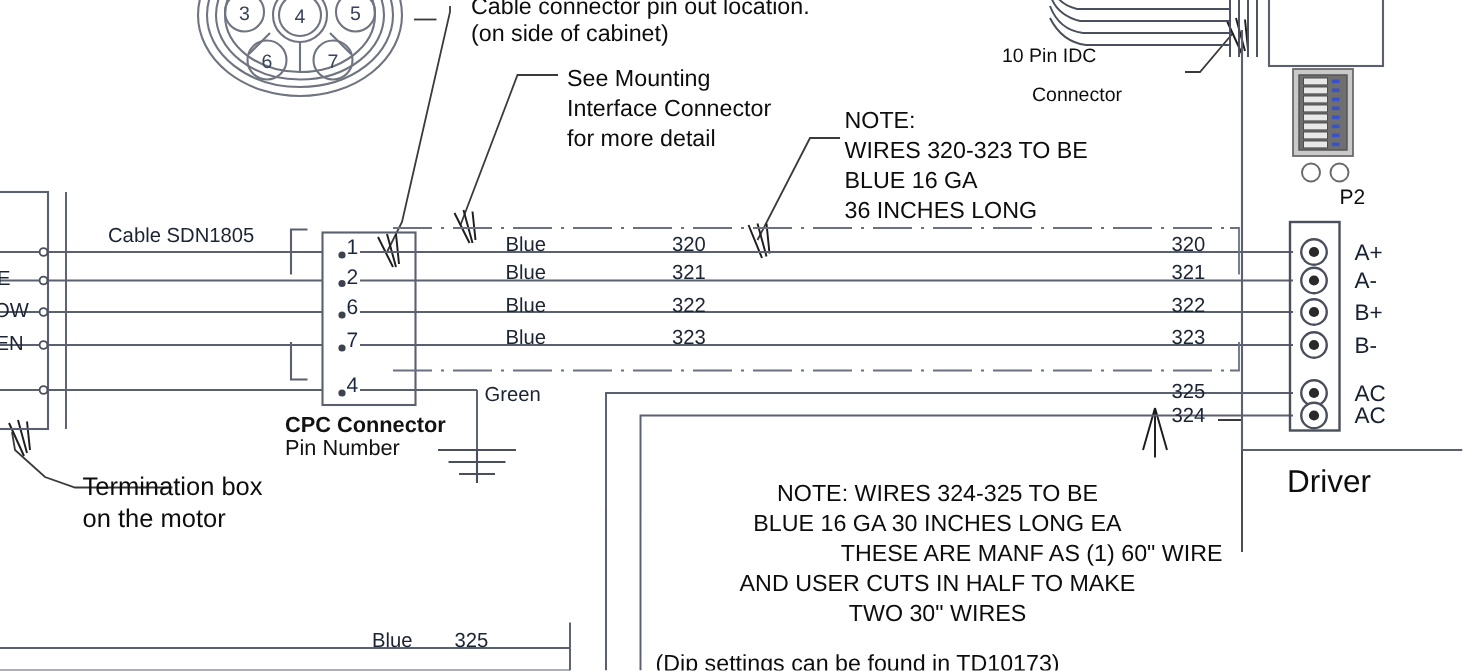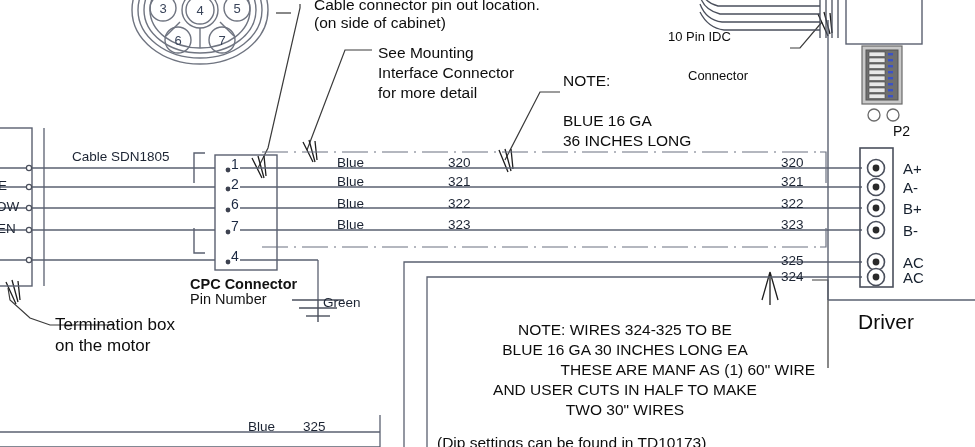--- a/index.html
+++ b/index.html
@@ -236,25 +236,26 @@
   </svg>
 
   <div class="txt note" style="left:314px;top:-4px;">Cable connector pin out location.</div>
   <div class="txt note" style="left:314px;top:14px;">(on side of cabinet)</div>
 
   <div class="txt note" style="left:378px;top:44px;">See Mounting</div>
   <div class="txt note" style="left:378px;top:64px;">Interface Connector</div>
   <div class="txt note" style="left:378px;top:84px;">for more detail</div>
 
   <div class="txt note" style="left:563px;top:72px;">NOTE:</div>
+  <div class="txt note" style="left:563px;top:92px;">WIRES 320-323 TO BE</div>
   <div class="txt note" style="left:563px;top:112px;">BLUE 16 GA</div>
   <div class="txt note" style="left:563px;top:132px;">36 INCHES LONG</div>
 
   <div class="txt hdr" style="left:668px;top:29px;">10 Pin IDC</div>
-  <div class="txt hdr" style="left:688px;top:68px;text-align:center;">Connector</div>
+  <div class="txt hdr" style="left:688px;top:55px;text-align:center;">Connector</div>
 
   <div class="txt title-lg" style="left:893px;top:123px;font-size:14px;">P2</div>
   <div class="txt title-lg" style="left:858px;top:310px;font-size:21px;">Driver</div>
 
   <div class="txt p2lab" style="left:903px;top:160px;">A+</div>
   <div class="txt p2lab" style="left:903px;top:179px;">A-</div>
   <div class="txt p2lab" style="left:903px;top:200px;">B+</div>
   <div class="txt p2lab" style="left:903px;top:222px;">B-</div>
   <div class="txt p2lab" style="left:903px;top:254px;">AC</div>
   <div class="txt p2lab" style="left:903px;top:269px;">AC</div>
@@ -283,21 +284,21 @@
   <div class="txt wlab" style="left:781px;top:174px;">321</div>
 
   <div class="txt wlab" style="left:337px;top:196px;">Blue</div>
   <div class="txt wlab" style="left:448px;top:196px;">322</div>
   <div class="txt wlab" style="left:781px;top:196px;">322</div>
 
   <div class="txt wlab" style="left:337px;top:217px;">Blue</div>
   <div class="txt wlab" style="left:448px;top:217px;">323</div>
   <div class="txt wlab" style="left:781px;top:217px;">323</div>
 
-  <div class="txt wlab" style="left:323px;top:255px;margin-top:40px;">Green</div>
+  <div class="txt wlab" style="left:323px;top:255px;">Green</div>
 
   <div class="txt wlab" style="left:781px;top:253px;">325</div>
   <div class="txt wlab" style="left:781px;top:269px;">324</div>
 
   <div class="txt note-lg" style="left:55px;top:336px;">on the motor</div>
   <div class="txt note-lg" style="left:55px;top:315px;">Termination box</div>
 
   <div class="txt note" style="left:435px;top:321px;width:380px;text-align:center;">NOTE: WIRES 324-325 TO BE</div>
   <div class="txt note" style="left:435px;top:341px;width:380px;text-align:center;">BLUE 16 GA 30 INCHES LONG EA</div>
   <div class="txt note" style="left:435px;top:361px;width:380px;text-align:right;">THESE ARE MANF AS (1) 60" WIRE</div>

